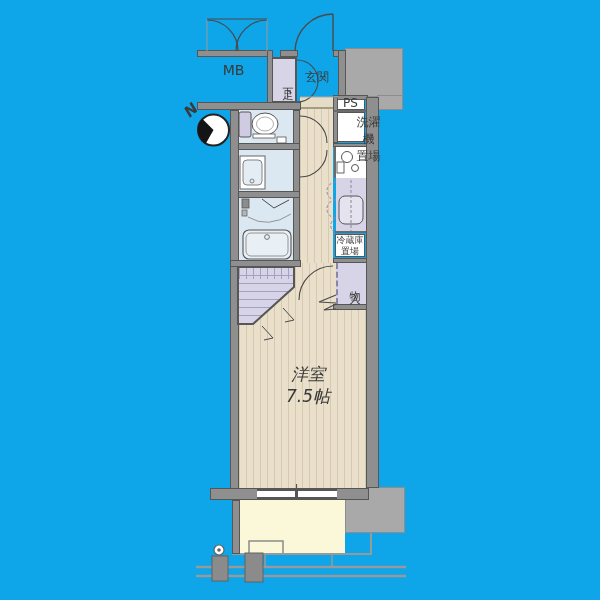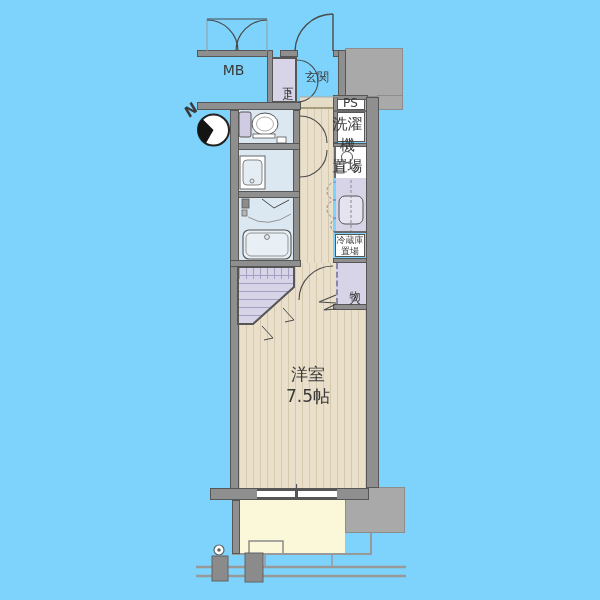--- a/index.html
+++ b/index.html
@@ -1,16 +1,16 @@
 <!DOCTYPE html>
 <html><head>
 <meta charset="utf-8">
 <style>
   html,body{margin:0;padding:0;background:#fff;}
-  #canvas{position:relative;width:600px;height:600px;background:#7dd3fc;overflow:hidden;
+  #canvas{position:relative;width:600px;height:600px;background:#0ea5e9;overflow:hidden;
           font-family:"DejaVu Sans",sans-serif;color:#3a3a3a;}
   .abs{position:absolute;}
   
   .gray-block{background:#a9a9a9;border:1px solid #8d8d8d;box-sizing:border-box;}
   .wall{background:#8f8f8f;border:1px solid #565656;box-sizing:border-box;z-index:4;}
   .wline{background:#6b6b6b;z-index:4;}
   .floor-wood{background:repeating-linear-gradient(90deg,#d5c9ae 0px,#d5c9ae 1px,#e9dfca 1px,#e9dfca 7px);z-index:1;}
   .floor-tile{background:#e5dcc6;border-bottom:2px solid #a89c80;box-sizing:border-box;z-index:2;}
   .wet{background:#dce8f1;z-index:1;}
   .lav{background:#d8d4e7;z-index:3;}
@@ -171,33 +171,33 @@
   </svg>
 
   <div class="lbl" style="left:206px;top:62px;width:55px;font-size:14px;">MB</div>
 
   <div class="lbl vtext" style="left:274px;top:63px;width:20px;height:36px;font-size:11px;">下足</div>
 
   <div class="lbl" style="left:294px;top:69px;width:46px;font-size:12px;">玄関</div>
 
   <div class="lbl" style="left:336px;top:97px;width:29px;font-size:12px;line-height:13px;">PS</div>
 
-  <div class="lbl" style="left:332px;top:114px;width:31px;font-size:15px;line-height:1.4;">
+  <div class="lbl" style="left:353px;top:114px;width:31px;font-size:12px;line-height:1.4;">
     <span>洗濯機</span><br>
     <span>置場</span>
   </div>
 
   <div class="lbl" style="left:334px;top:235px;width:32px;font-size:9px;line-height:1.25;">
     <span>冷蔵庫</span><br>
     <span>置場</span>
   </div>
 
   <div class="lbl vtext" style="left:341px;top:268px;width:20px;height:32px;font-size:11px;">物入</div>
 
-  <div class="lbl" style="left:260px;top:363px;width:96px;font-size:17px;line-height:1.3;">
+  <div class="lbl" style="left:260px;top:363px;width:96px;font-size:17px;line-height:1.3;font-style:italic;">
     <span>洋室</span><br>
     <span>7.5帖</span>
   </div>
 
 
   <div class="lbl" style="left:181px;top:101px;width:20px;font-size:15px;font-weight:bold;font-style:italic;transform:rotate(-42deg);">N</div>
 
 </div>
 
 </body></html>

